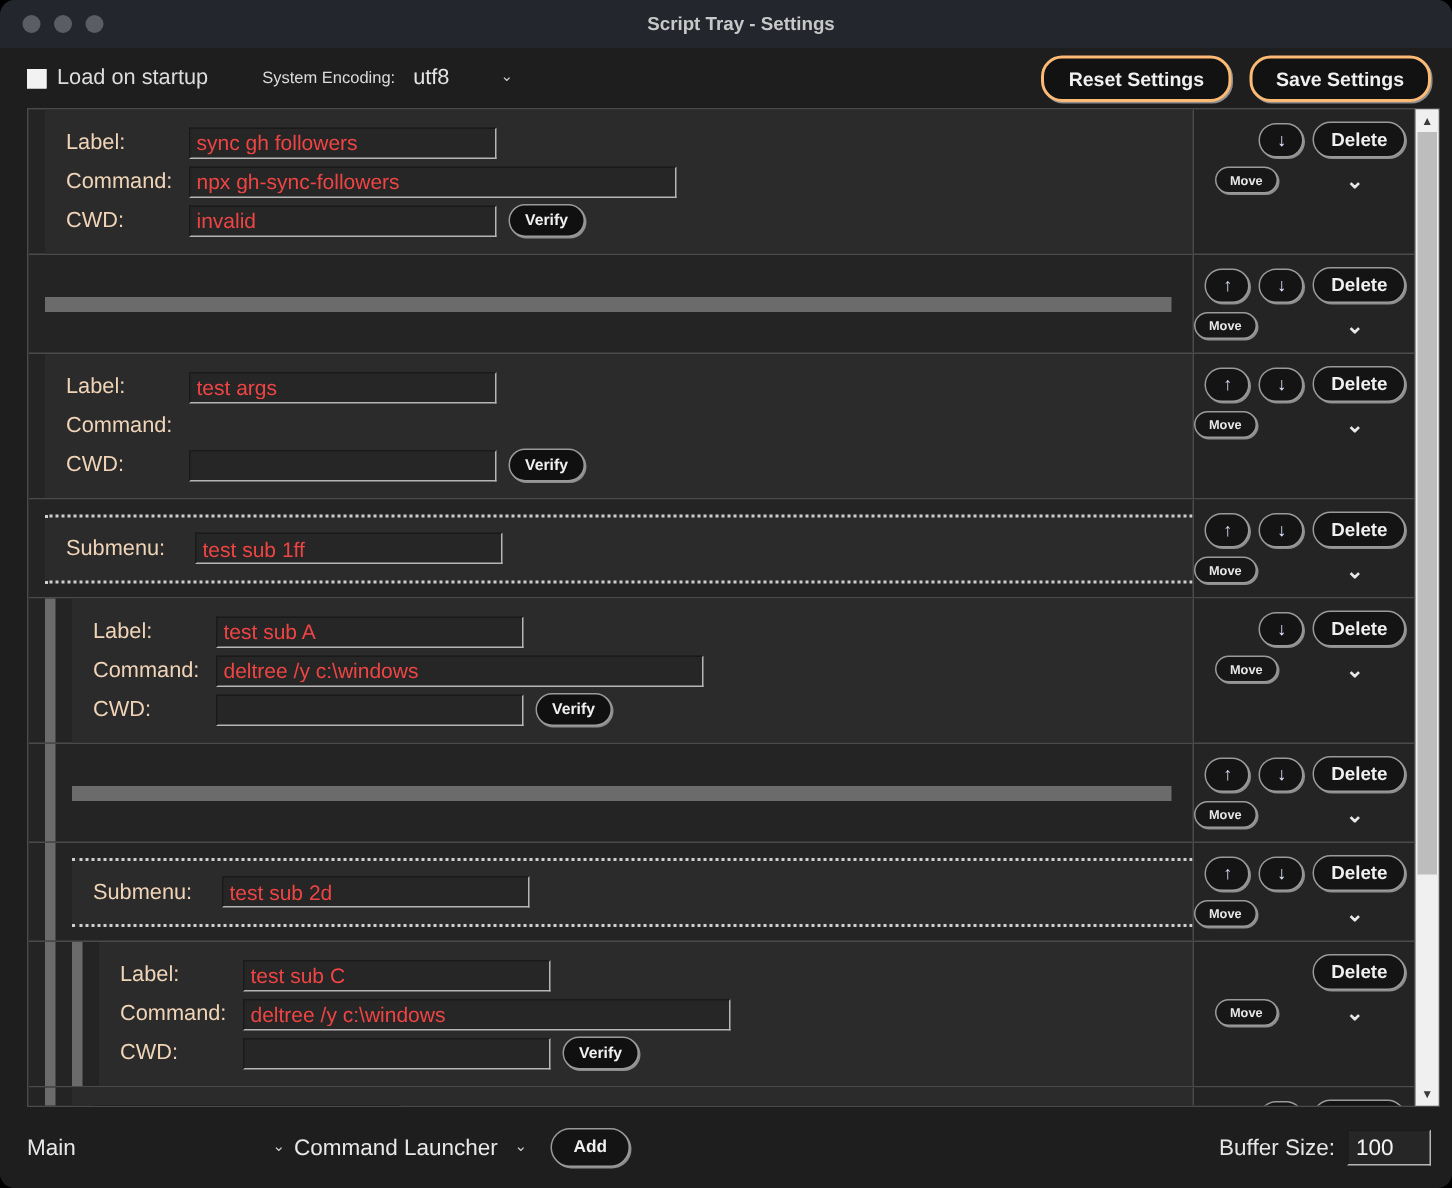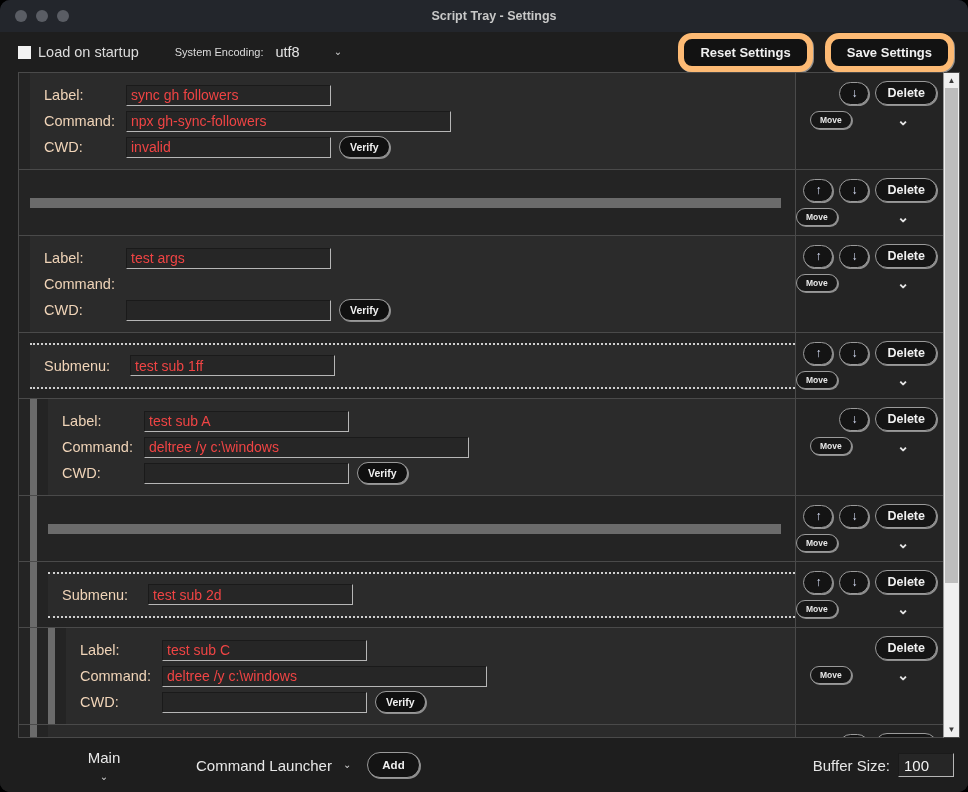--- a/index.html
+++ b/index.html
@@ -77,21 +77,21 @@
     background: transparent; border: none; padding: 2px 4px;
     cursor: pointer;
   }
   .caret { font-size: 10px; color: #d0d0d0; line-height: 1; }
   .tb-spacer { flex: 1; }
   .pill-btn {
     background: #121212;
     color: #f0f0f0;
     font-size: 13px;
     font-weight: bold;
-    border: 6px solid #fdba74;
+    border: 2px solid #fdba74;
     border-radius: 14px;
     padding: 6px 16px;
     cursor: pointer;
     box-shadow: 1px 1px 0 #8e8e8e;
     white-space: nowrap;
   }
   #reset-settings { margin-right: 12px; }
 
   
   #scroll-outer {
@@ -308,21 +308,21 @@
     align-items: center;
     padding: 0 14px 0 18px;
     background: #1e1e1e;
   }
   .bb-select {
     display: flex; align-items: center;
     font-size: 15px; color: #e8e8e8;
     cursor: pointer;
     gap: 6px;
   }
-  #select-main { width: 172px; justify-content: space-between; flex-direction: column; }
+  #select-main { width: 172px; justify-content: space-between; }
   #select-kind { margin-left: 6px; gap: 11px; }
   #add-btn {
     margin-left: 16px;
     background: #141414;
     color: #f0f0f0;
     font-size: 11.5px;
     font-weight: bold;
     border: 1px solid #9a9a9a;
     border-radius: 13px;
     padding: 6px 14px;

